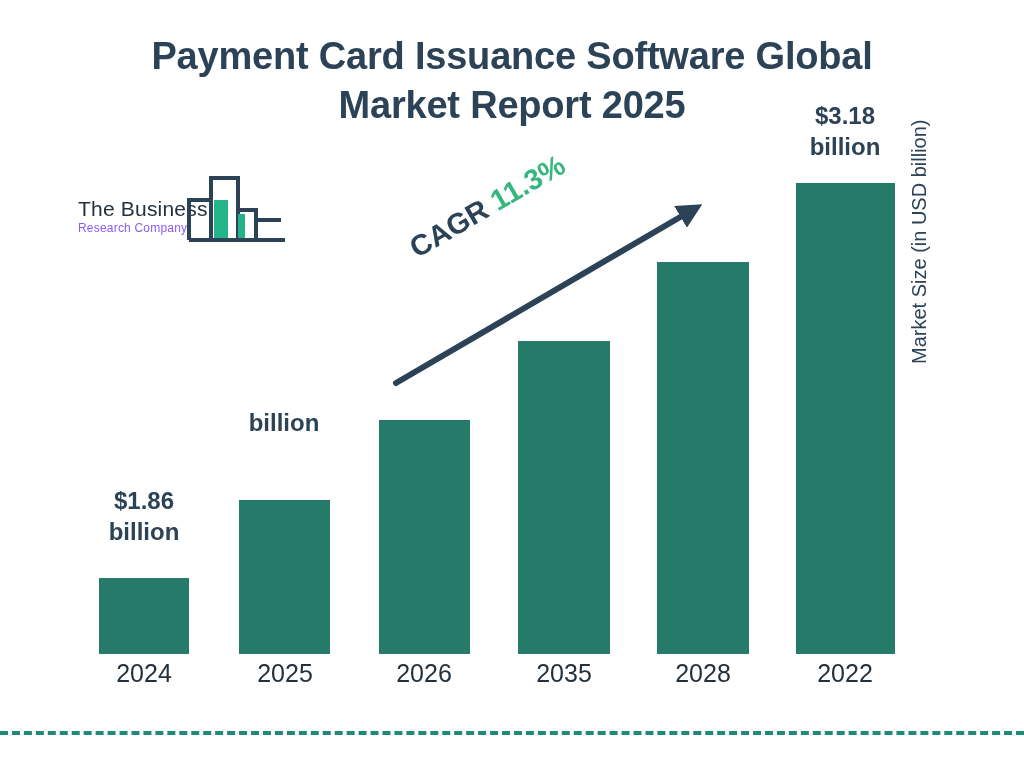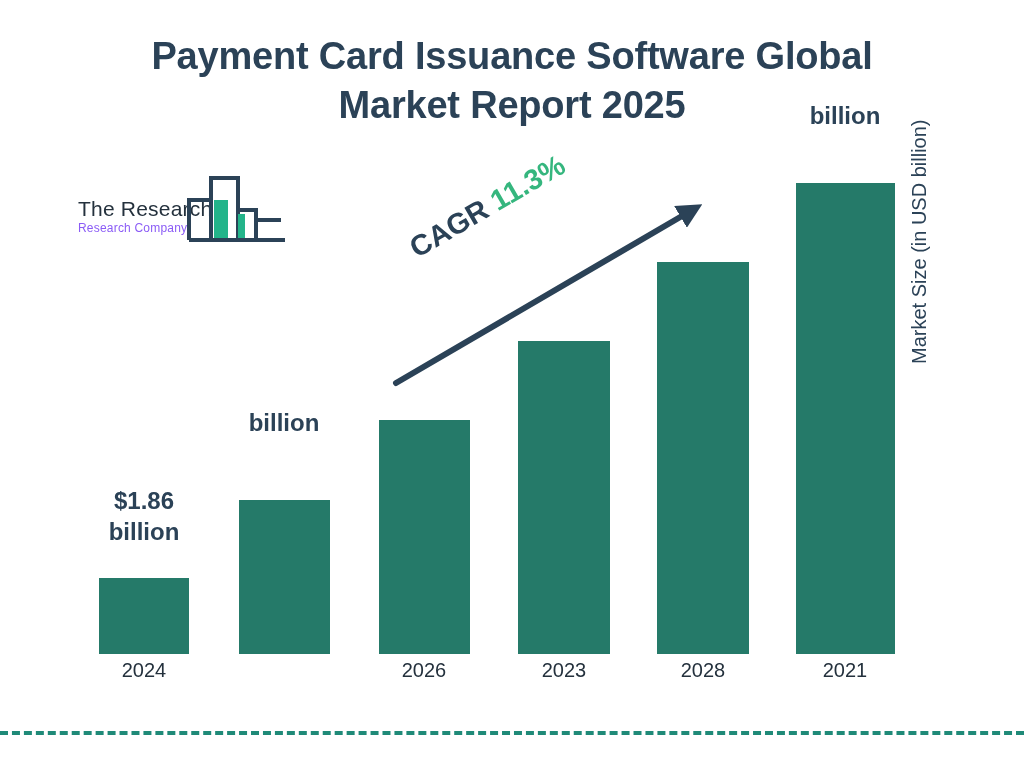--- a/index.html
+++ b/index.html
@@ -78,21 +78,21 @@
     position: absolute;
     text-align: center;
     font-size: 24px;
     font-weight: bold;
     line-height: 1.30;
     color: #2b4257;
   }
   .tick-label {
     position: absolute;
     text-align: center;
-    font-size: 20px;
+    font-size: 25px;
     color: #24313d;
     top: 659px;
   }
 
   
   #cagr-annotation {
     position: absolute;
     left: 404px;
     top: 236px;
     transform: rotate(-30.2deg);
@@ -127,21 +127,21 @@
     border-top: 4px dashed #1f8a78;
   }
 </style>
 </head>
 <body>
 
 <div id="chart-title">Payment Card Issuance Software Global Market Report 2025</div>
 
 <div id="brand-logo">
   <div class="logo-text">
-    <div class="logo-line1">The Research</div>
+    <div class="logo-line1">The Business</div>
     <div class="logo-line2">Research Company</div>
   </div>
   <svg width="100" height="70" viewBox="0 0 100 70">
     <polyline points="3,68 3,28 25,28 25,68" fill="none" stroke="#2b4257" stroke-width="4"></polyline>
     <polyline points="25,68 25,6 52,6 52,68" fill="none" stroke="#2b4257" stroke-width="4"></polyline>
     <polyline points="52,68 52,38 70,38 70,68" fill="none" stroke="#2b4257" stroke-width="4"></polyline>
     <polyline points="70,68 70,48 95,48" fill="none" stroke="#2b4257" stroke-width="4"></polyline>
     <rect x="28" y="28" width="14" height="40" fill="#23b48a"></rect>
     <rect x="52" y="42" width="7" height="26" fill="#23b48a"></rect>
     <line x1="3" y1="68" x2="99" y2="68" stroke="#2b4257" stroke-width="4"></line>
@@ -160,28 +160,30 @@
   <div class="bar-value" style="left:74px; top:485px; width:140px;text-align:center;">
     <div>$1.86</div>
     <div>billion</div>
   </div>
 
   <div class="bar-value" style="left:214px; top:407px; width:140px;">
     <div>billion</div>
   </div>
 
   <div class="bar-value" style="left:775px; top:100px; width:140px;">
+    <div>$3.18</div>
     <div>billion</div>
   </div>
 
   <div class="tick-label" style="left:84px;  width:120px;">2024</div>
+  <div class="tick-label" style="left:225px; width:120px;">2025</div>
   <div class="tick-label" style="left:364px; width:120px;">2026</div>
-  <div class="tick-label" style="left:504px; width:120px;">2023</div>
+  <div class="tick-label" style="left:504px; width:120px;">2035</div>
   <div class="tick-label" style="left:643px; width:120px;">2028</div>
-  <div class="tick-label" style="left:785px; width:120px;">2021</div>
+  <div class="tick-label" style="left:785px; width:120px;">2022</div>
 
   <svg width="1024" height="768" style="position:absolute;left:0;top:0;pointer-events:none;">
     <defs>
       <marker id="arrowhead" markerWidth="4.2" markerHeight="4.2" refX="2.6" refY="2.1" orient="auto">
         <polygon points="0,0 4.2,2.1 0,4.2" fill="#2b4257"></polygon>
       </marker>
     </defs>
     <line x1="396" y1="383" x2="694" y2="209" stroke="#2b4257" stroke-width="6" stroke-linecap="round" marker-end="url(#arrowhead)"></line>
   </svg>
 

